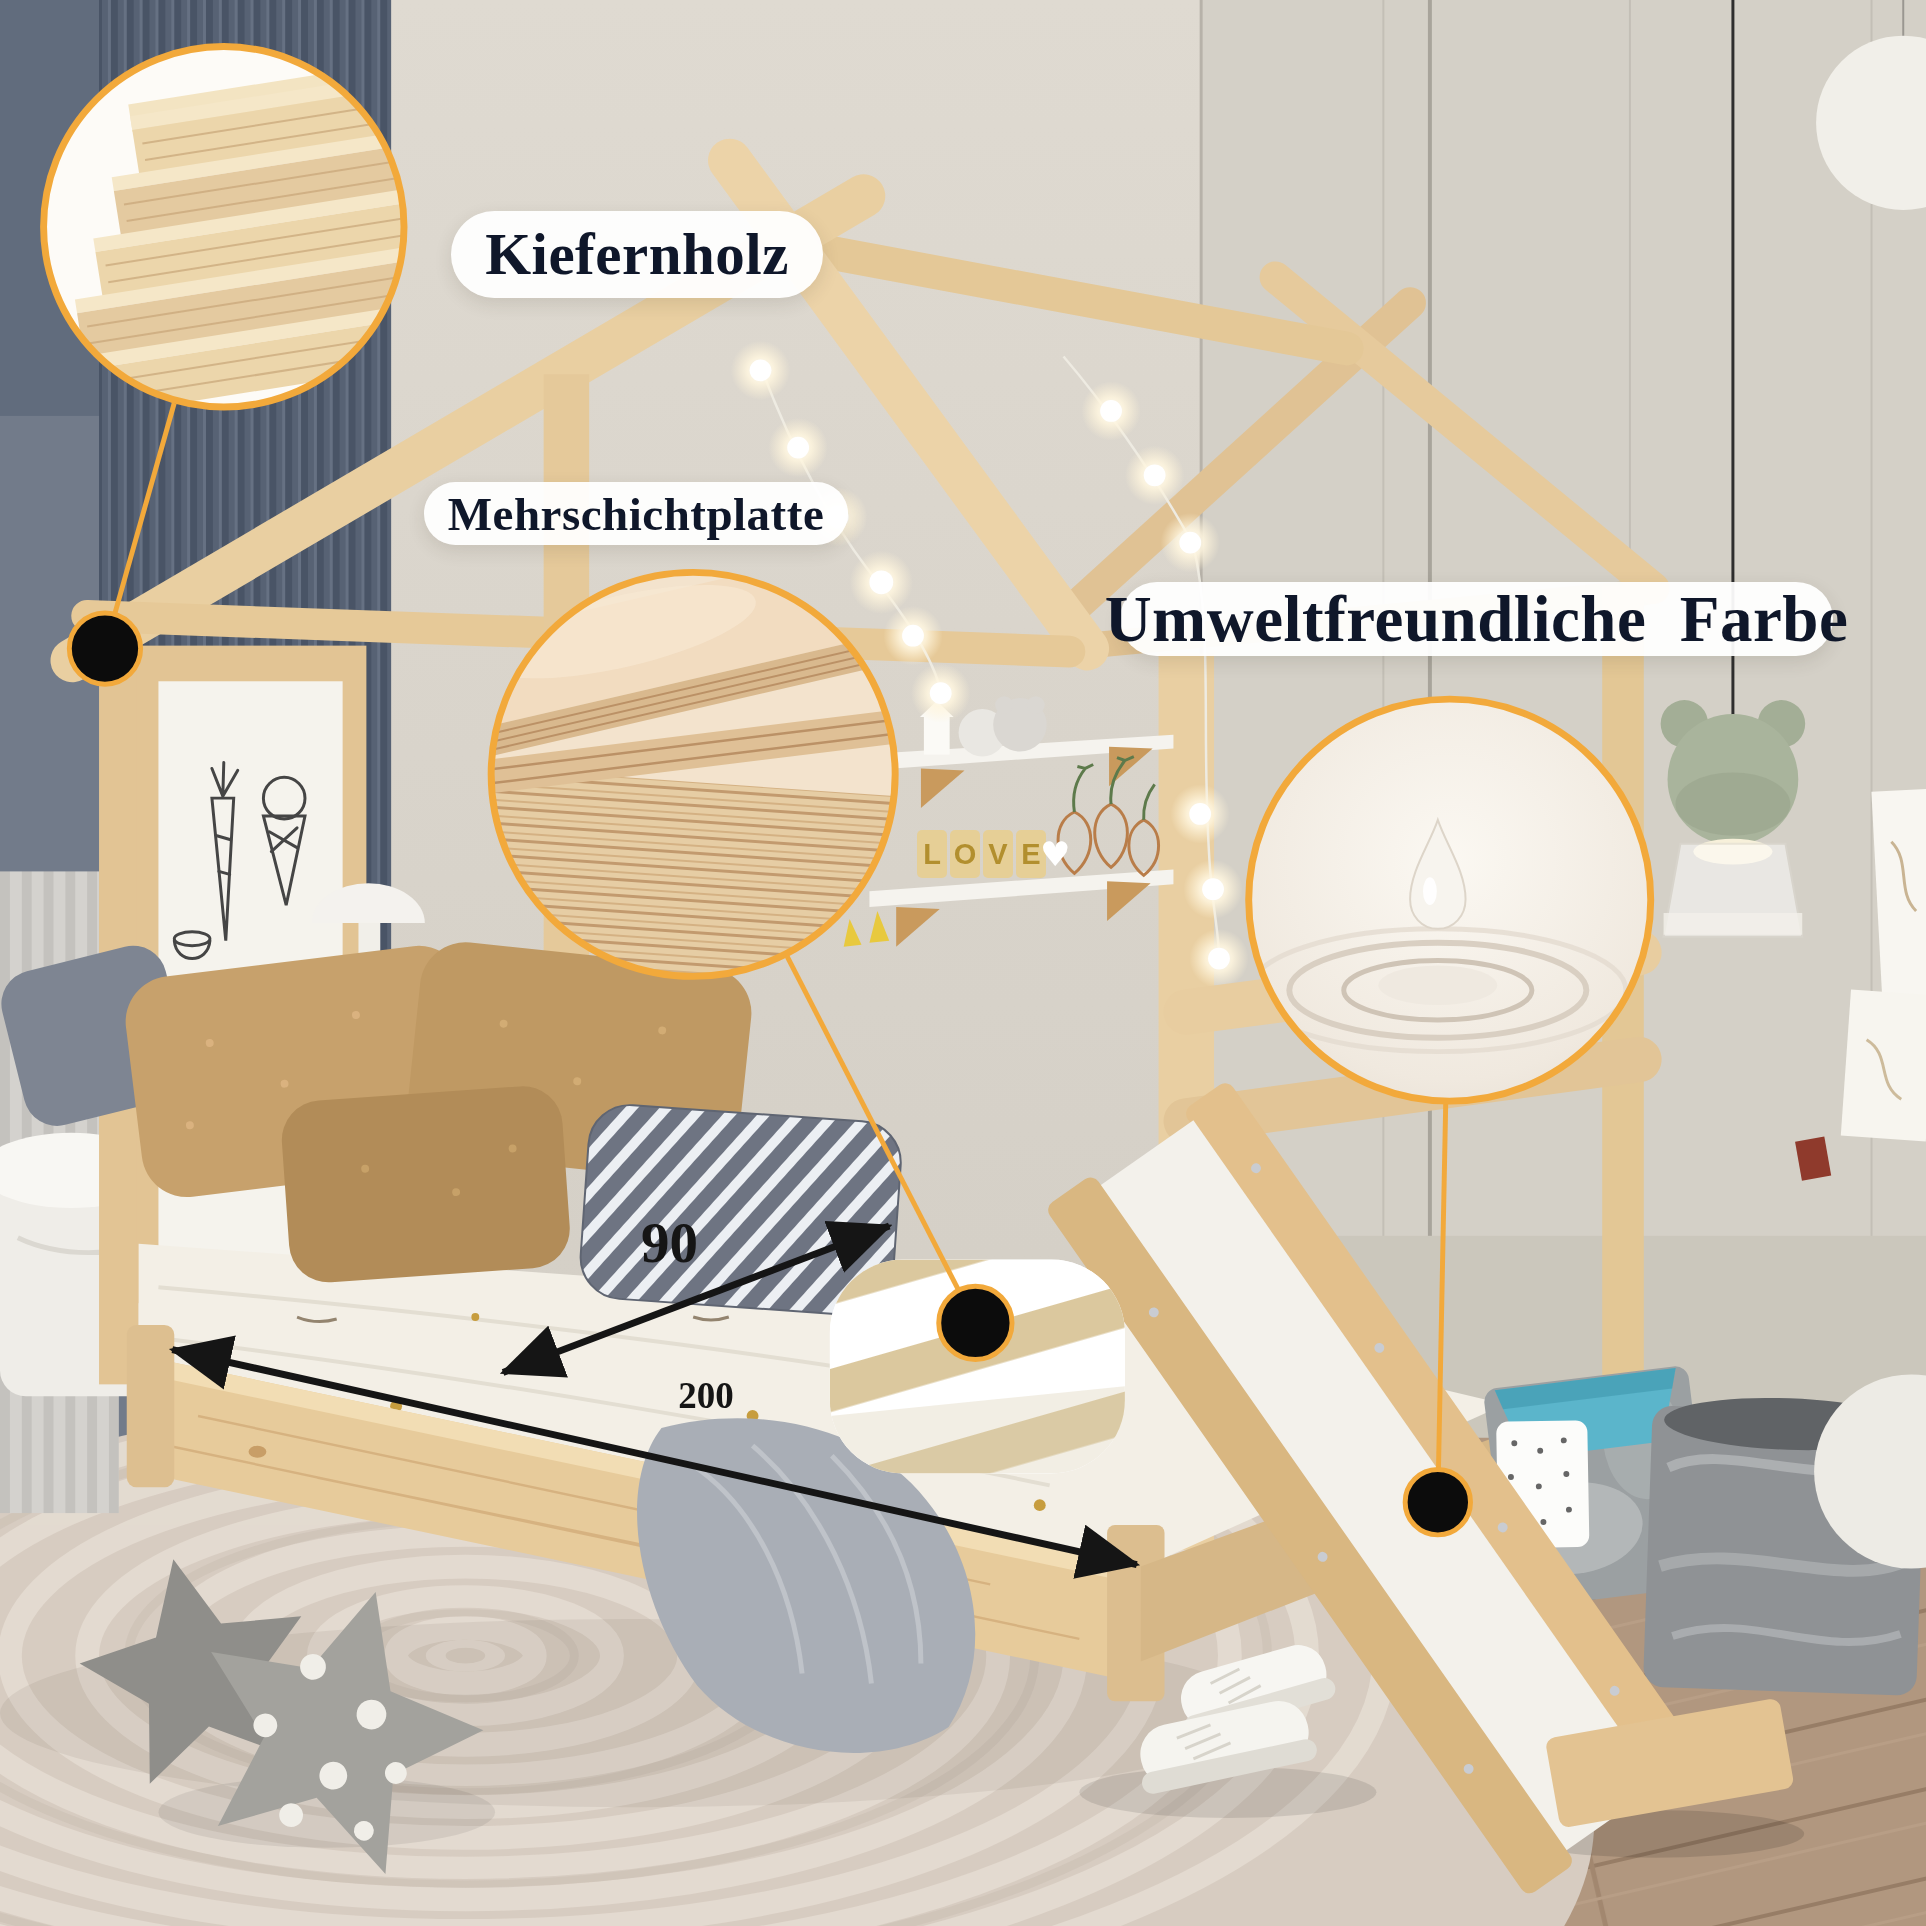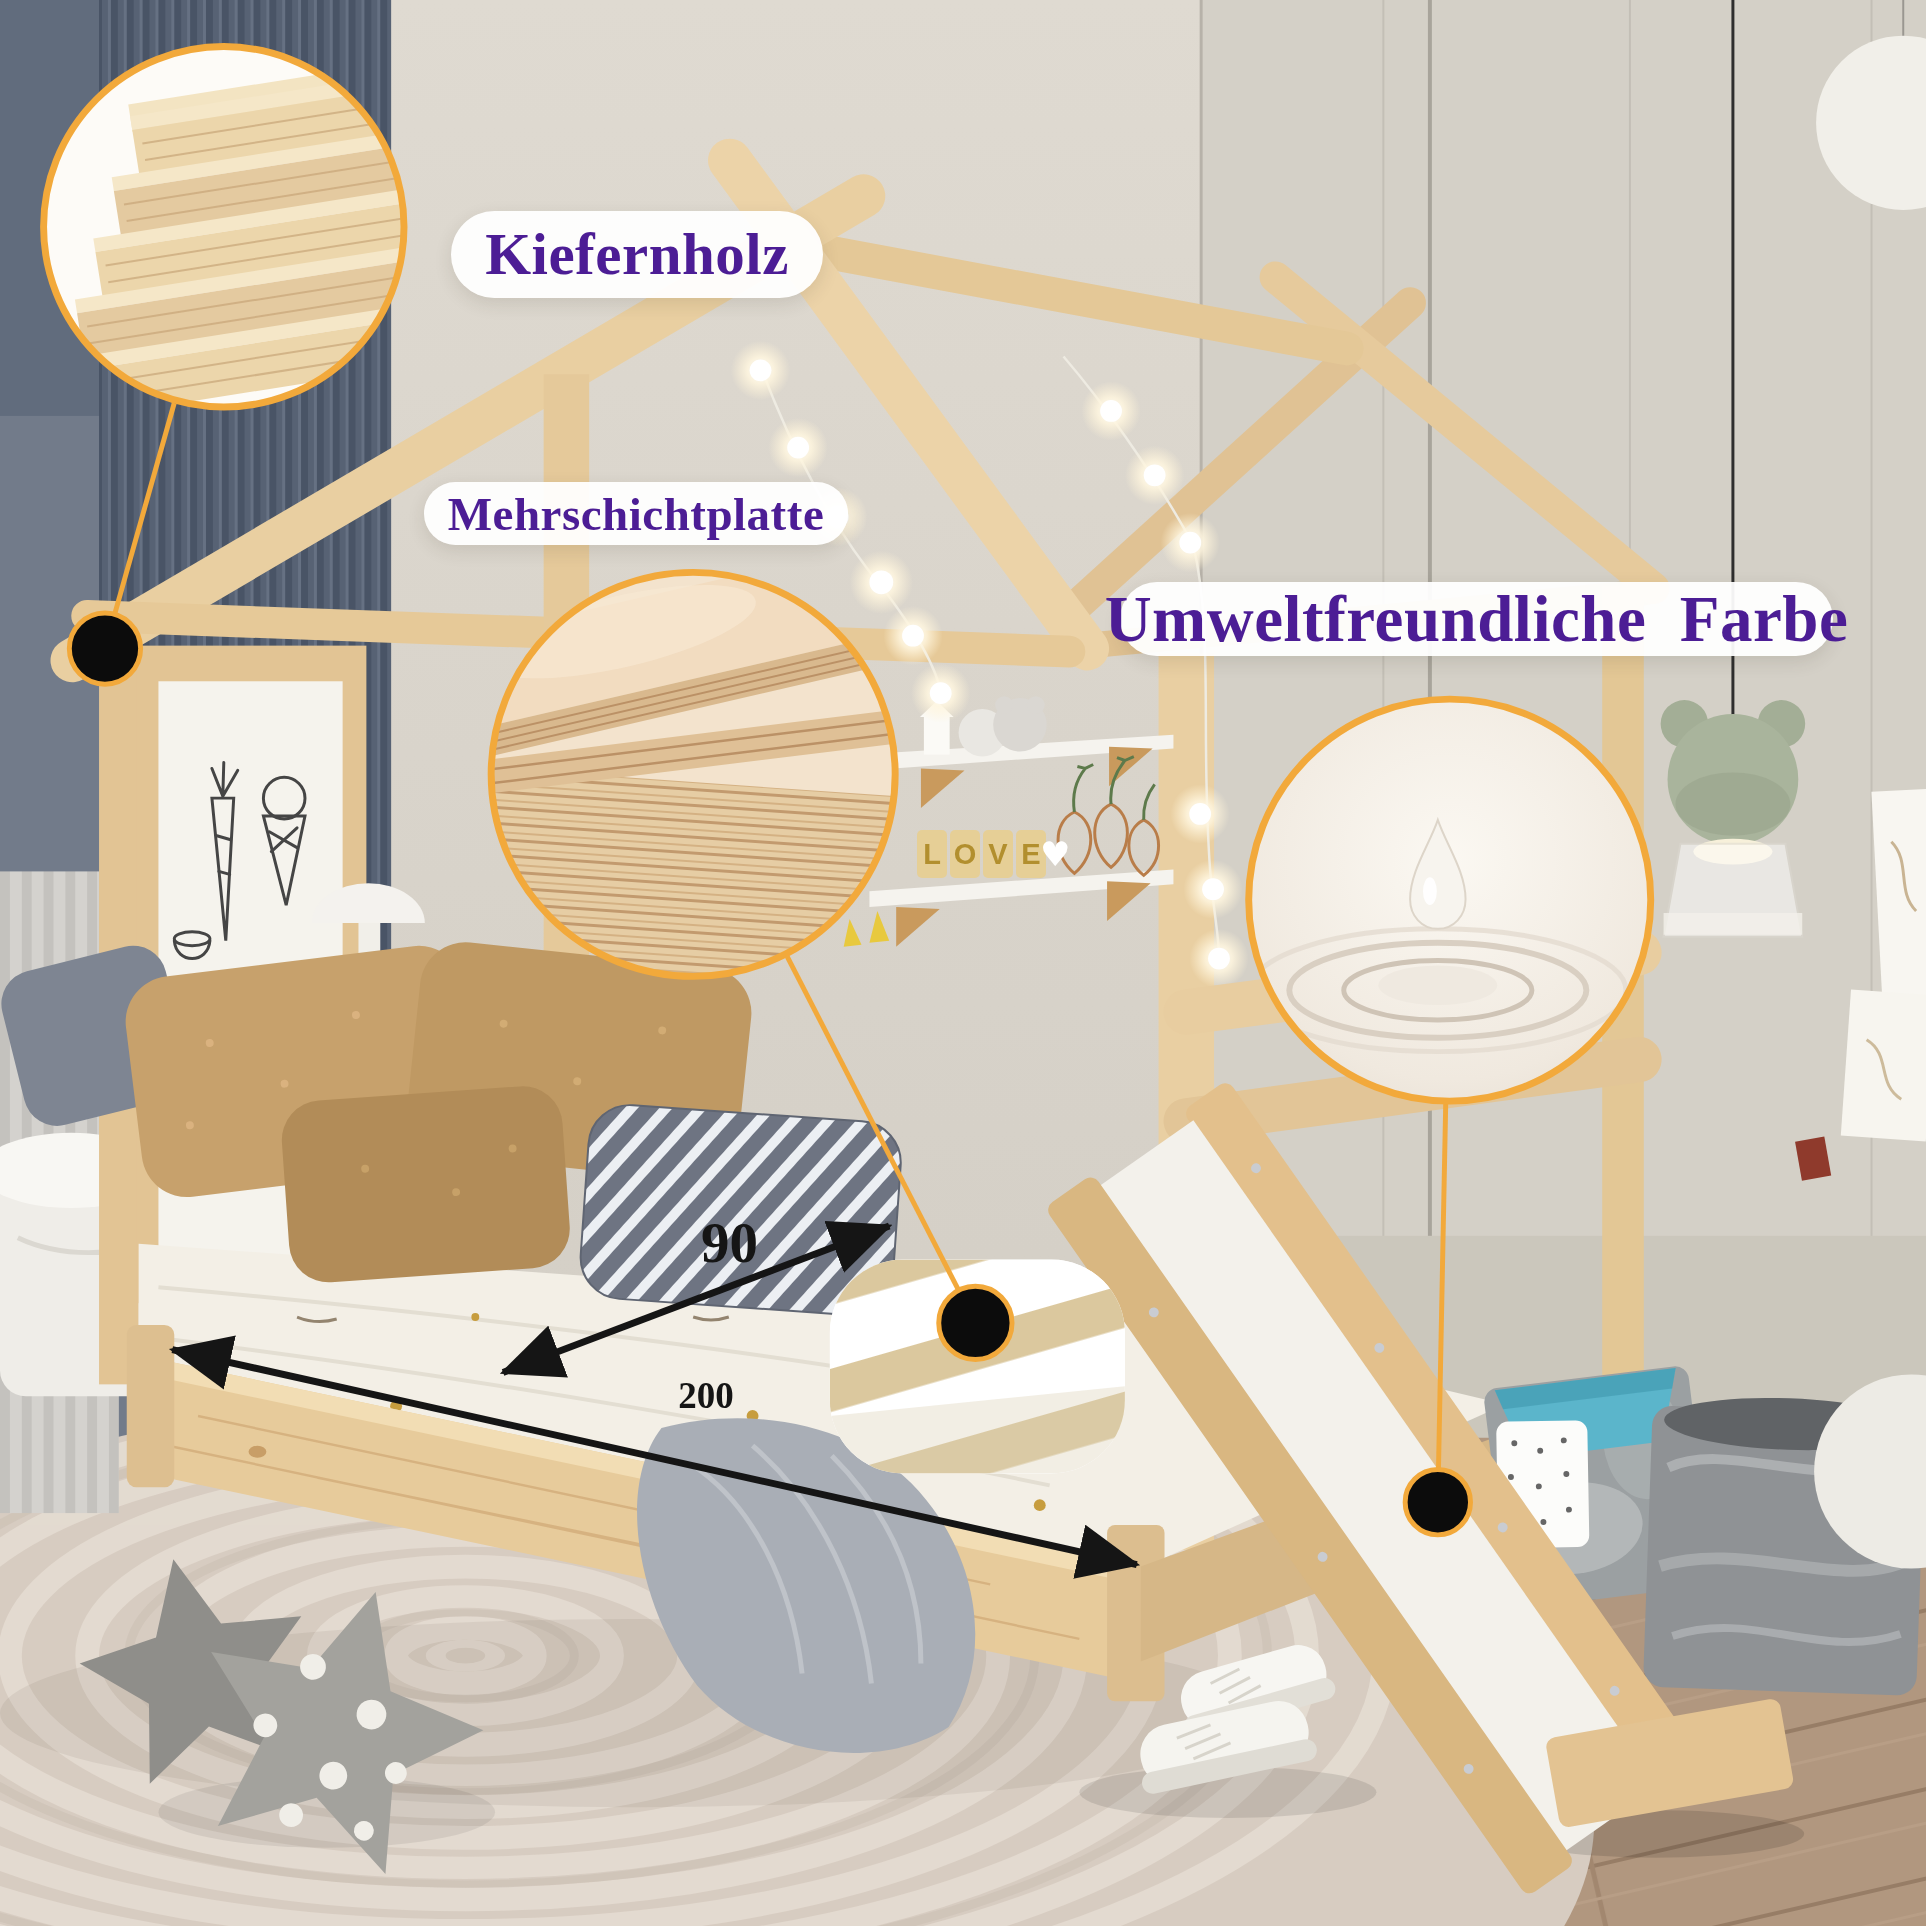--- a/index.html
+++ b/index.html
@@ -1,25 +1,25 @@
 <!DOCTYPE html>
 <html><head>
 <meta charset="utf-8">
 <style>
   html,body{margin:0;padding:0;background:#e9e6df;}
   .stage{position:relative;width:1927px;height:1927px;overflow:hidden;background:#d9d4cb;font-family:"Liberation Serif",serif;}
   .stage svg{position:absolute;left:0;top:0;}
   .pill{position:absolute;display:flex;align-items:center;justify-content:center;
-        background:rgba(255,255,255,.94);border-radius:198px;font-weight:bold;color:#4c1d95;
+        background:rgba(255,255,255,.94);border-radius:198px;font-weight:bold;color:#0f172a;
         white-space:pre;box-shadow:0 6px 18px rgba(60,50,30,.12);letter-spacing:0.5px;}
   .pill-pine{left:451px;top:211px;width:372px;height:87px;font-size:59px;}
   .pill-ply{left:424px;top:482px;width:424px;height:63px;font-size:47px;}
   .pill-paint{left:1120px;top:582px;width:713px;height:74px;font-size:65px;}
   .dim{position:absolute;font-weight:bold;color:#151515;text-align:center;}
-  .dim-90{left:670px;top:1210px;width:119px;font-size:57px;}
+  .dim-90{left:610px;top:1210px;width:119px;font-size:57px;}
   .dim-200{left:622px;top:1374px;width:168px;font-size:37px;}
   .love{position:absolute;left:917px;top:830px;display:flex;gap:3px;}
   .love .blk{width:30px;height:48px;background:#e6cf96;border-radius:5px;display:flex;align-items:center;
              justify-content:center;font-family:"Liberation Sans",sans-serif;font-weight:bold;color:#b28f2e;font-size:29px;}
   .heart{position:absolute;left:1040px;top:834px;font-size:34px;color:#ffffff;font-family:"DejaVu Sans",sans-serif;}
 </style>
 </head>
 <body>
 
 <div class="stage">

